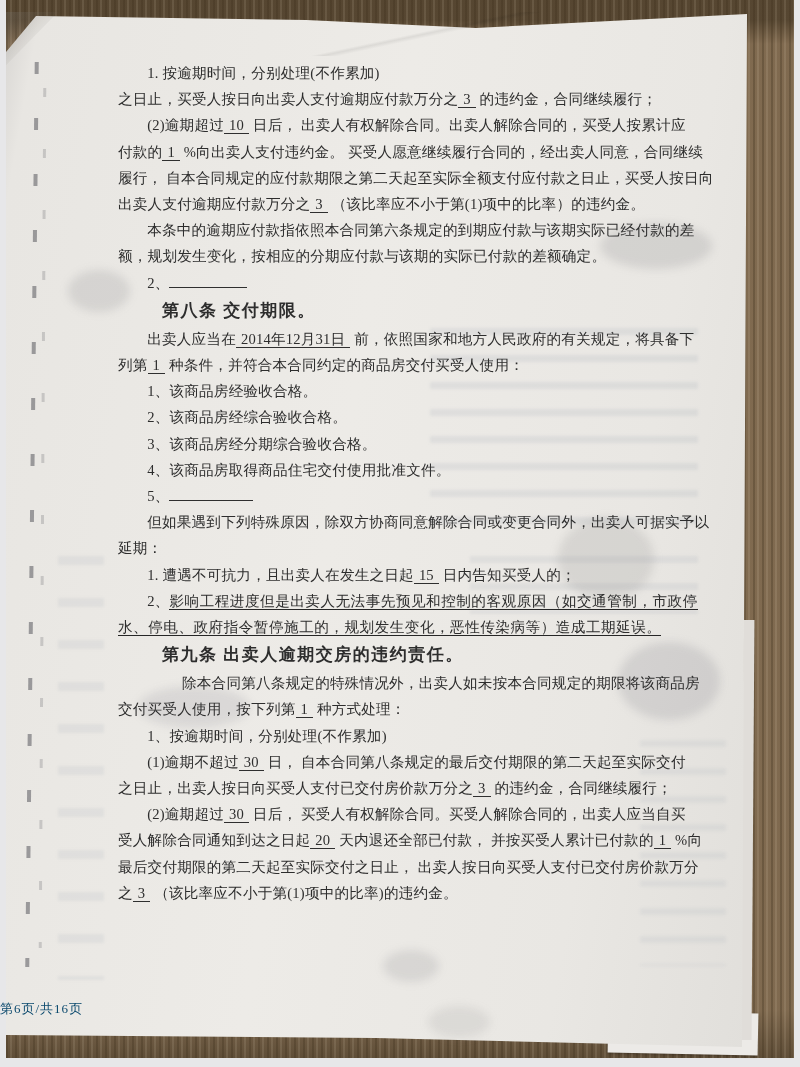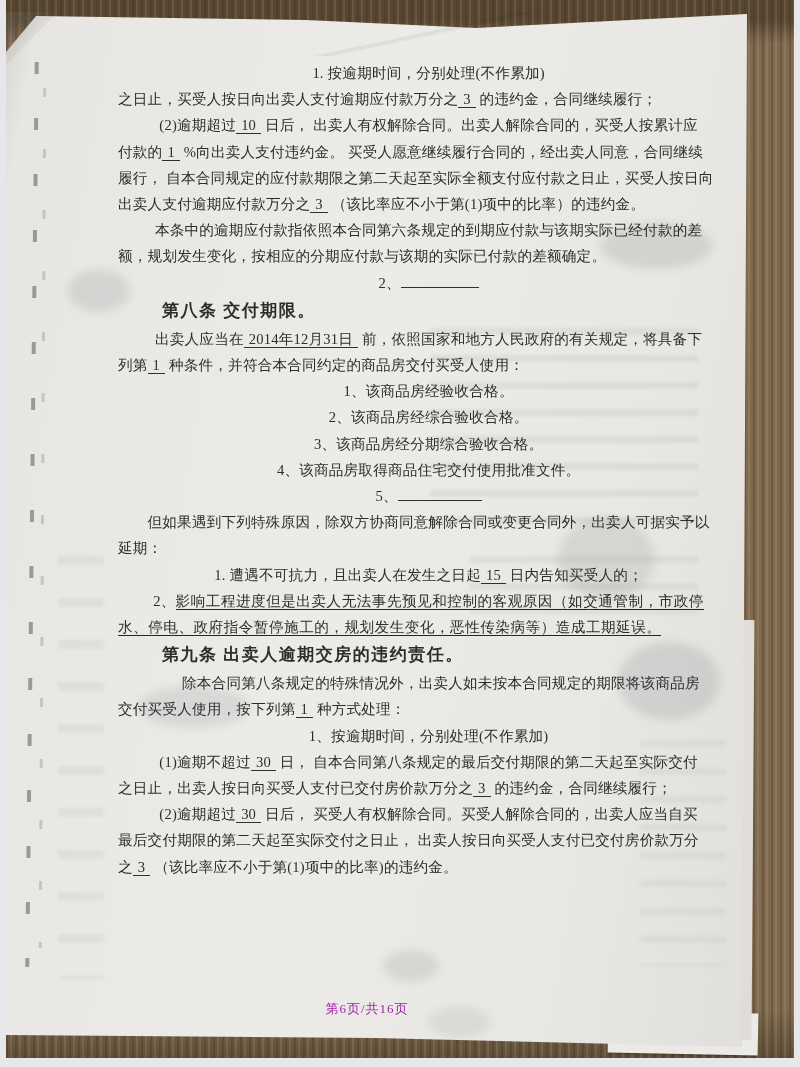--- a/index.html
+++ b/index.html
@@ -66,29 +66,29 @@
   .bl3{left:58px;top:556px;width:46px;height:424px;
        background:repeating-linear-gradient(180deg, rgba(140,150,166,.22) 0 9px, transparent 9px 42px);}
   .bl4{left:640px;top:740px;width:86px;height:226px;
        background:repeating-linear-gradient(180deg, rgba(140,150,166,.20) 0 7px, transparent 7px 28px);}
   
   .content{
     position:absolute;left:118px;top:60px;width:592px;z-index:5;
     color:#2d2d2d;font-size:14.6px;
   }
   .content p{margin:0;line-height:26.2px;white-space:nowrap;letter-spacing:.2px;}
-  .content p.ind{text-indent:2em;text-align:center;}
+  .content p.ind{text-indent:2em;}
   .content p.ind4{text-indent:64px;}
   .content p.hd{font-weight:bold;font-size:17px;line-height:30px;text-indent:44px;letter-spacing:1.5px;}
   .bk{border-bottom:1px solid #2f2f2f;padding:0 5px;}
   .bk.empty{display:inline-block;height:14px;vertical-align:baseline;}
   .bu{font-weight:normal;border-bottom:1.4px solid #262626;letter-spacing:.5px;}
   .footer{
     position:absolute;left:0;right:66px;top:1000px;z-index:5;
-    text-align:center;font-size:13px;color:#a21caf;letter-spacing:1px;
+    font-size:13px;color:#0c4a6e;letter-spacing:1px;
   }
 </style>
 </head>
 <body>
 
 <div class="wood"></div>
 <div class="underpage"></div>
 <div class="underpage-right"></div>
 
 <div class="paper"></div>
@@ -134,17 +134,18 @@
     <p class="ind"><span>1. 遭遇不可抗力，且出卖人在发生之日起</span><span class="bk">15</span><span> 日内告知买受人的；</span></p>
     <p class="ind"><span>2、</span><span class="bu">影响工程进度但是出卖人无法事先预见和控制的客观原因（如交通管制，市政停</span></p>
     <p><span class="bu">水、停电、政府指令暂停施工的，规划发生变化，恶性传染病等）造成工期延误。</span></p>
     <p class="hd"><span>第九条 出卖人逾期交房的违约责任。</span></p>
     <p class="ind4"><span>除本合同第八条规定的特殊情况外，出卖人如未按本合同规定的期限将该商品房</span></p>
     <p><span>交付买受人使用，按下列第</span><span class="bk">1</span><span> 种方式处理：</span></p>
     <p class="ind"><span>1、按逾期时间，分别处理(不作累加)</span></p>
     <p class="ind"><span>(1)逾期不超过</span><span class="bk">30</span><span> 日， 自本合同第八条规定的最后交付期限的第二天起至实际交付</span></p>
     <p><span>之日止，出卖人按日向买受人支付已交付房价款万分之</span><span class="bk">3</span><span> 的违约金，合同继续履行；</span></p>
     <p class="ind"><span>(2)逾期超过</span><span class="bk">30</span><span> 日后， 买受人有权解除合同。买受人解除合同的，出卖人应当自买</span></p>
+    <p><span>受人解除合同通知到达之日起</span><span class="bk">20</span><span> 天内退还全部已付款， 并按买受人累计已付款的</span><span class="bk">1</span><span> %向</span></p>
     <p><span>最后交付期限的第二天起至实际交付之日止， 出卖人按日向买受人支付已交付房价款万分</span></p>
     <p><span>之</span><span class="bk">3</span><span> （该比率应不小于第(1)项中的比率)的违约金。</span></p>
   </div>
 
 <div class="footer">第6页/共16页</div>
 
 </body></html>

